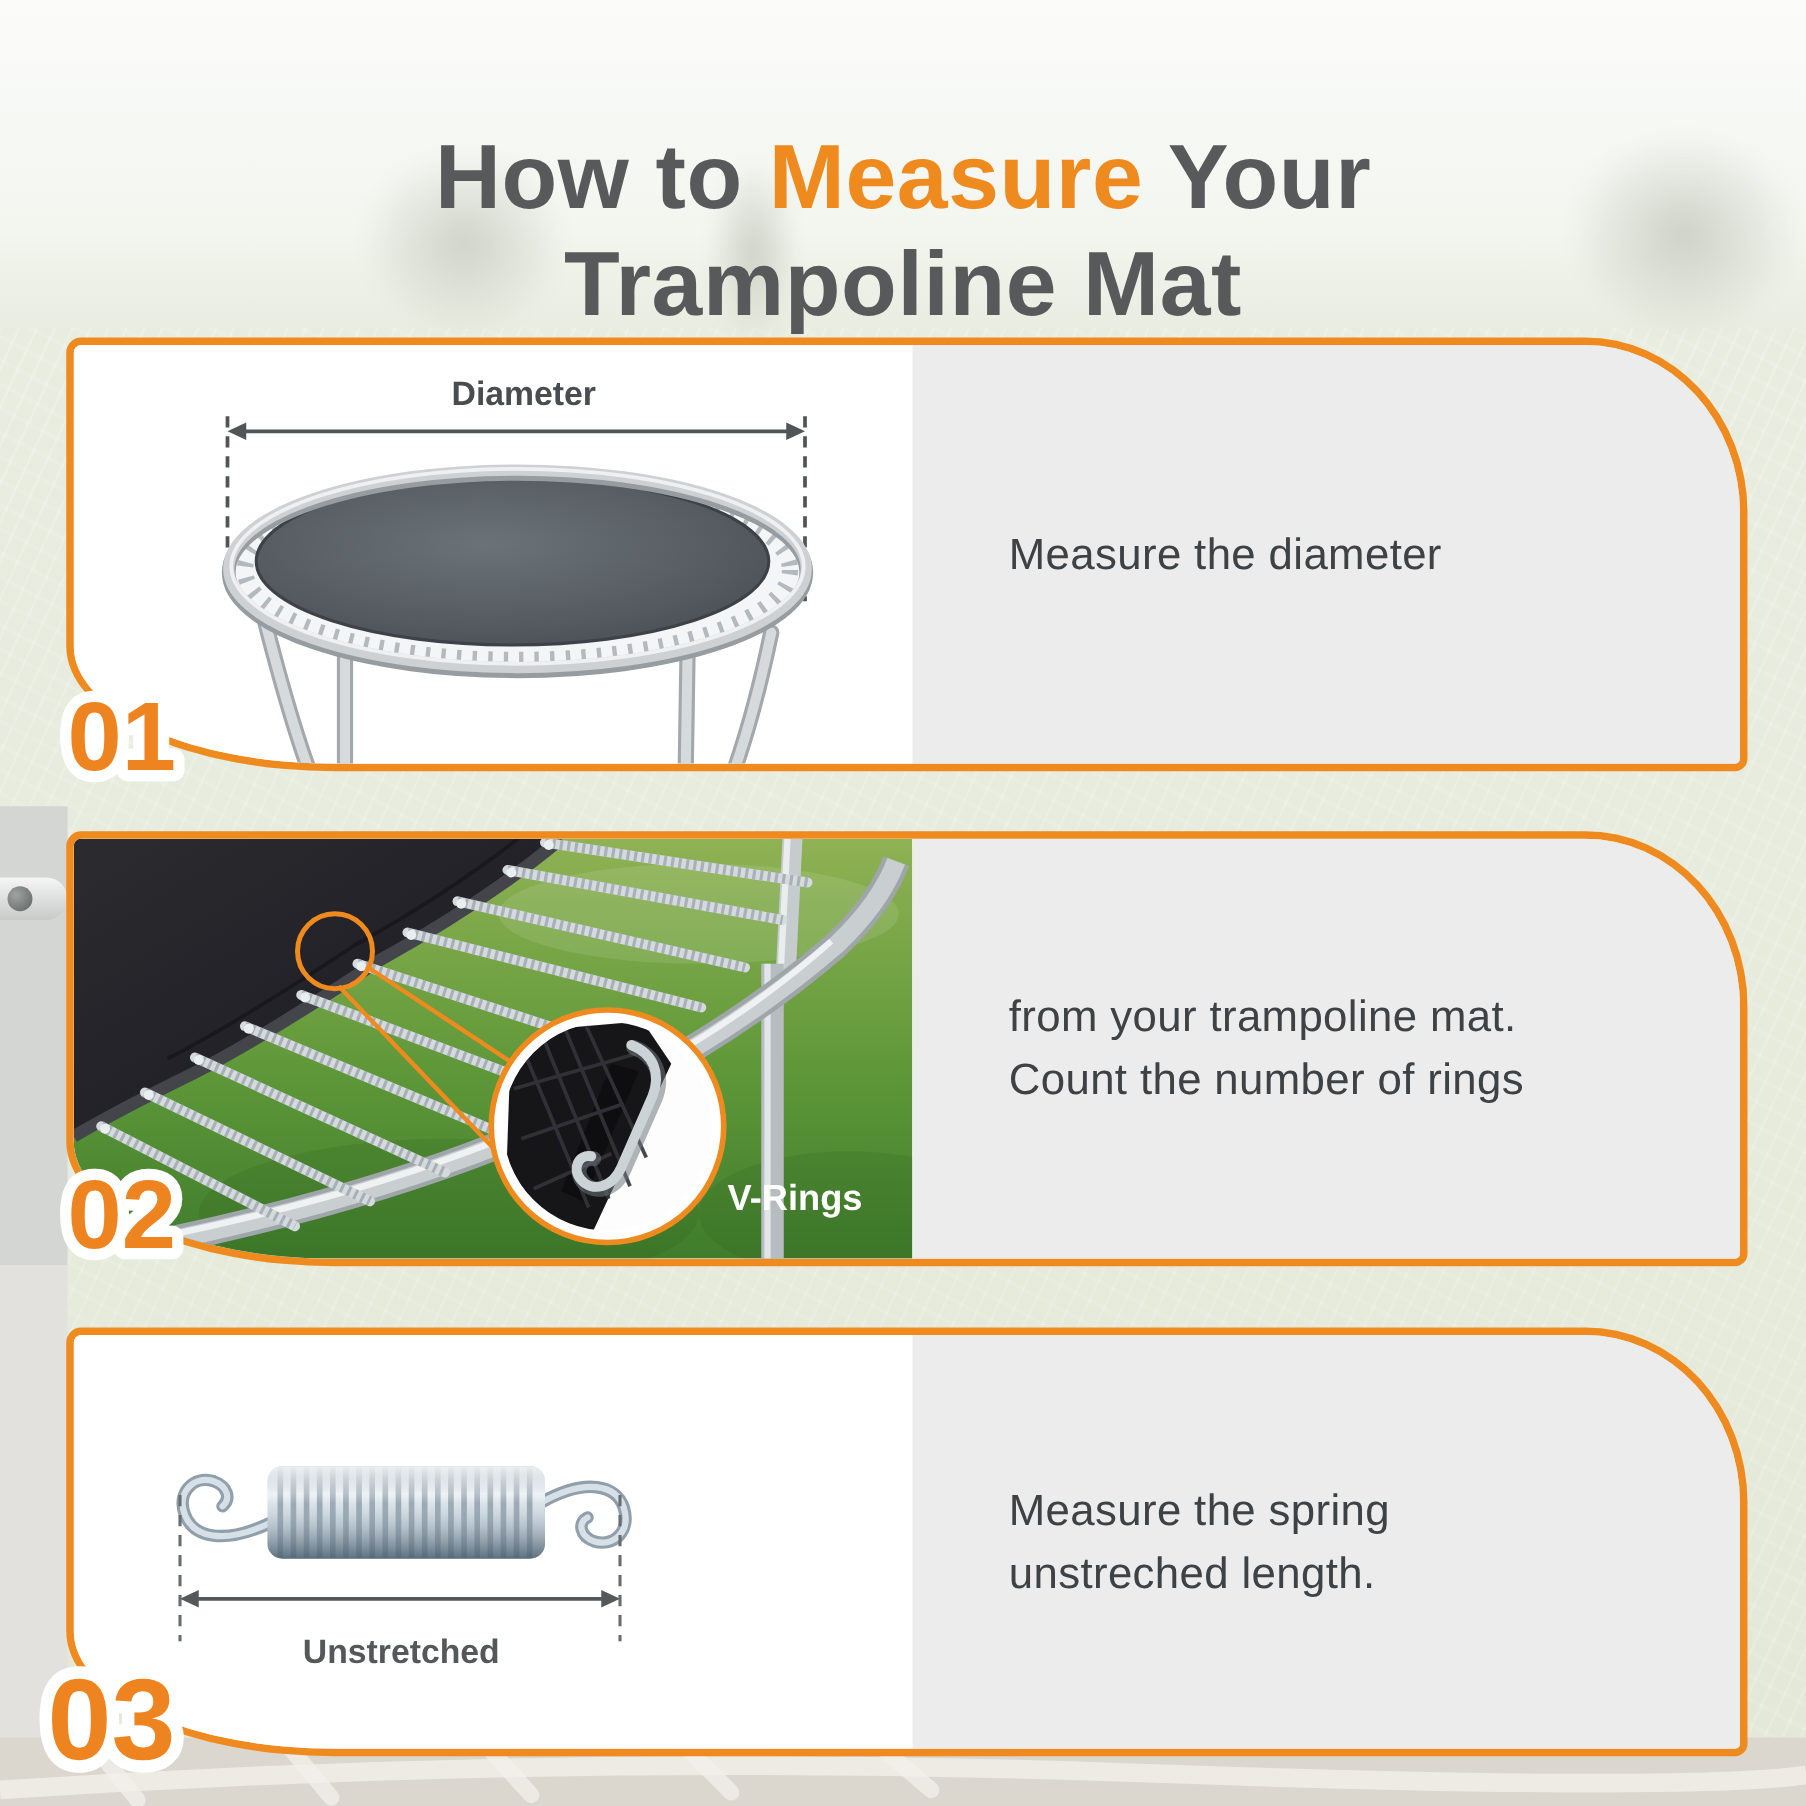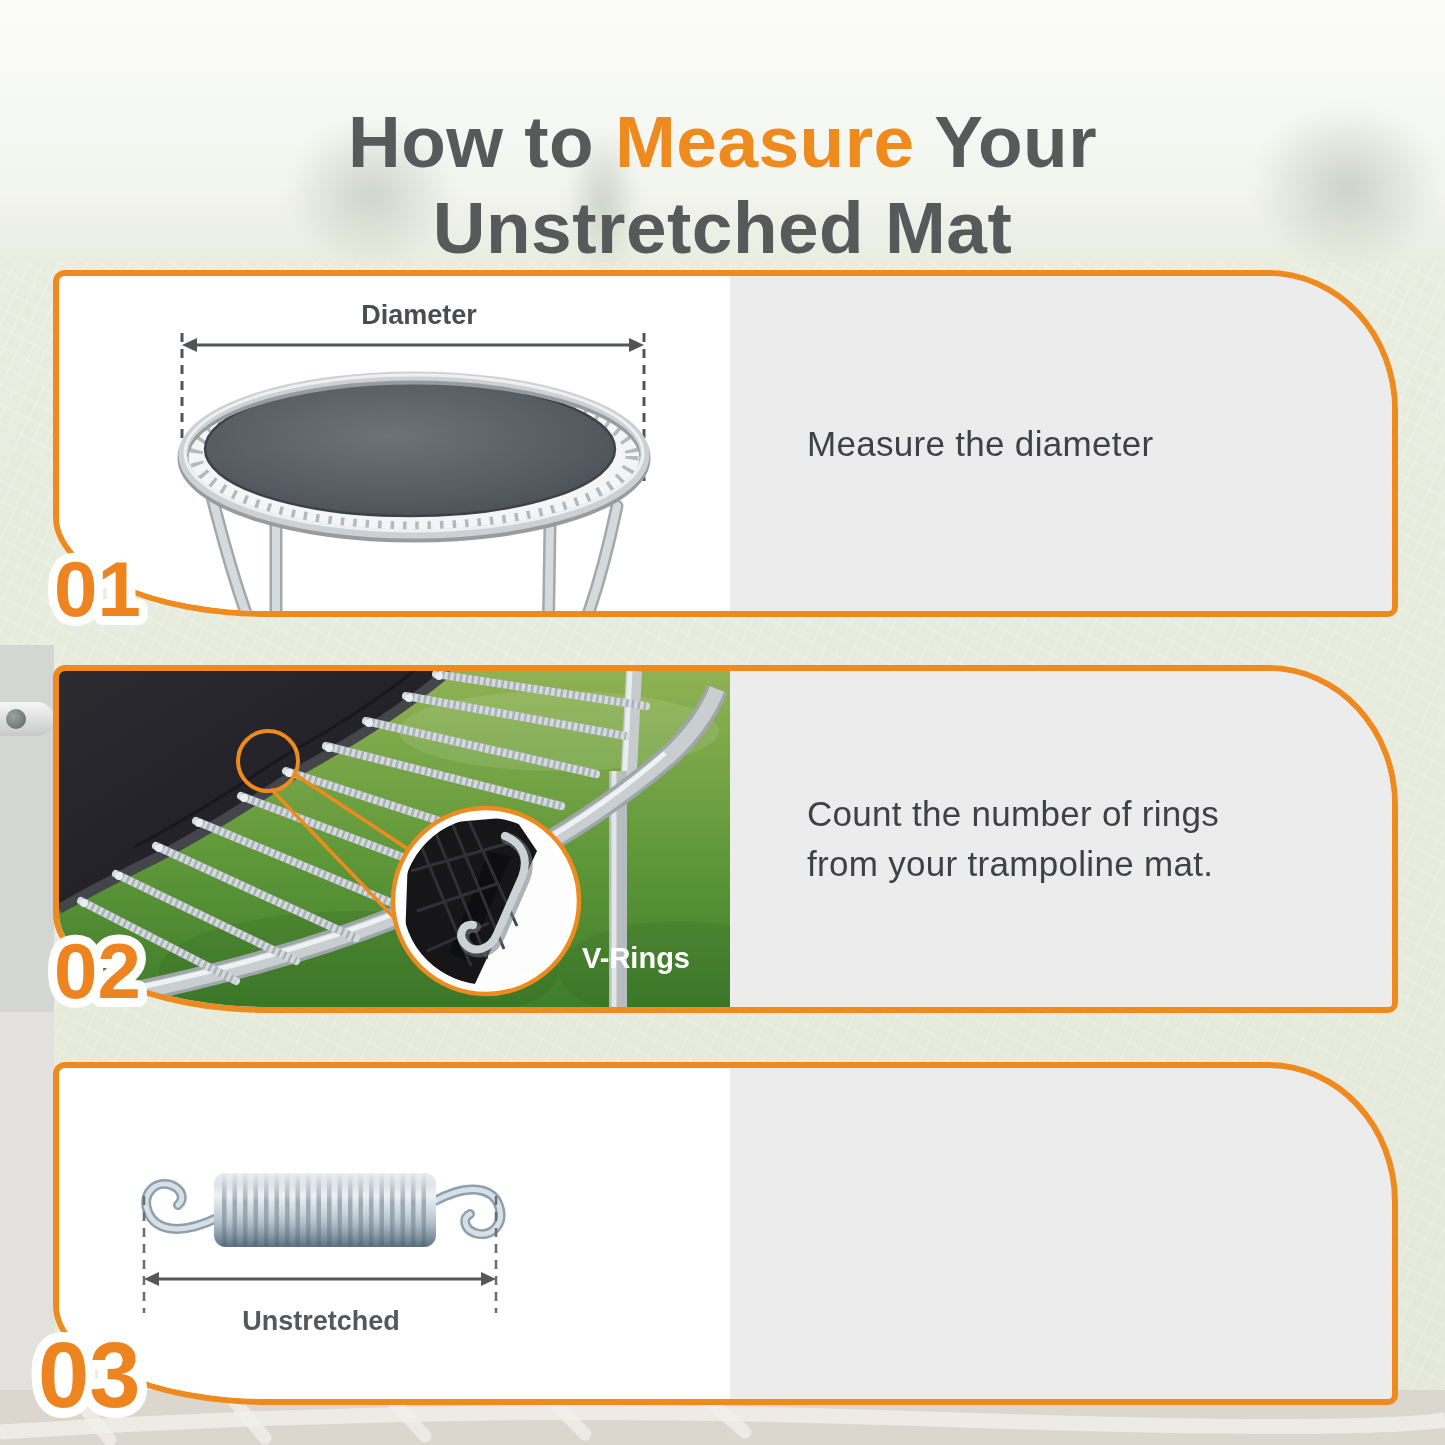--- a/index.html
+++ b/index.html
@@ -79,21 +79,21 @@
         <line x1="70" y1="0" x2="110" y2="50"></line>
         <line x1="225" y1="0" x2="265" y2="48"></line>
         <line x1="385" y1="2" x2="425" y2="46"></line>
         <line x1="545" y1="4" x2="585" y2="44"></line>
         <line x1="705" y1="8" x2="745" y2="42"></line>
       </g>
     </svg>
   </div>
 
   <h1 class="title"><span>How to </span><span class="hl">Measure</span><span> Your</span><br>
-    <span>Unstretched Mat</span>
+    <span>Trampoline Mat</span>
   </h1>
 
   <section class="card card-1">
     <div class="card-media">
       <svg viewBox="0 0 671 335" preserveAspectRatio="none">
         <defs>
           <radialGradient id="matG1" cx="45%" cy="40%" r="75%">
             <stop offset="0%" stop-color="#6b7278"></stop>
             <stop offset="60%" stop-color="#565c62"></stop>
             <stop offset="100%" stop-color="#454b51"></stop>
@@ -242,22 +242,22 @@
             <path d="M 446,165 C 464,172 470,188 463,206 L 438,263 C 431,279 415,283 406,273 C 398,264 404,252 414,254" fill="none" stroke="#ccd3d7" stroke-width="8" stroke-linecap="round"></path>
           </g>
           <circle cx="427" cy="230" r="88" fill="none" stroke="#ffffff" stroke-width="9"></circle>
           <circle cx="427" cy="230" r="93" fill="none" stroke="#EF8A1F" stroke-width="4.5"></circle>
         </g>
         <text x="577" y="297" text-anchor="middle" font-size="29" font-weight="bold" fill="#ffffff">V-Rings</text>
       </svg>
     </div>
     <div class="card-text">
       <p>
+        <span>from your trampoline mat.</span>
         <span>Count the number of rings</span>
-        <span>from your trampoline mat.</span>
       </p>
     </div>
   </section>
 
   <section class="card card-3">
     <div class="card-media">
       <svg viewBox="0 0 671 331" preserveAspectRatio="none">
         <defs>
           <linearGradient id="coilG" x1="0" y1="0" x2="0" y2="1">
             <stop offset="0%" stop-color="#93a5b2"></stop>
@@ -285,20 +285,26 @@
         <g>
           <line x1="85" y1="128" x2="85" y2="245" stroke="#6a6d70" stroke-width="2.5" stroke-dasharray="9 7"></line>
           <line x1="437" y1="128" x2="437" y2="245" stroke="#6a6d70" stroke-width="2.5" stroke-dasharray="9 7"></line>
           <line x1="96" y1="211" x2="426" y2="211" stroke="#55585b" stroke-width="3"></line>
           <polygon points="85,211 100,204 100,218" fill="#55585b"></polygon>
           <polygon points="437,211 422,204 422,218" fill="#55585b"></polygon>
         </g>
         <text x="262" y="262" text-anchor="middle" font-size="27" font-weight="bold" fill="#55585a">Unstretched</text>
       </svg>
     </div>
+    <div class="card-text">
+      <p>
+        <span>Measure the spring</span>
+        <span>unstreched length.</span>
+      </p>
+    </div>
   </section>
 
   <svg class="badge badge-1" viewBox="0 0 230 150">
     <text x="18" y="88">01</text>
   </svg>
   <svg class="badge badge-2" viewBox="0 0 230 150">
     <text x="18" y="88">02</text>
   </svg>
   <svg class="badge badge-3" viewBox="0 0 230 150">
     <text x="18" y="95">03</text>

